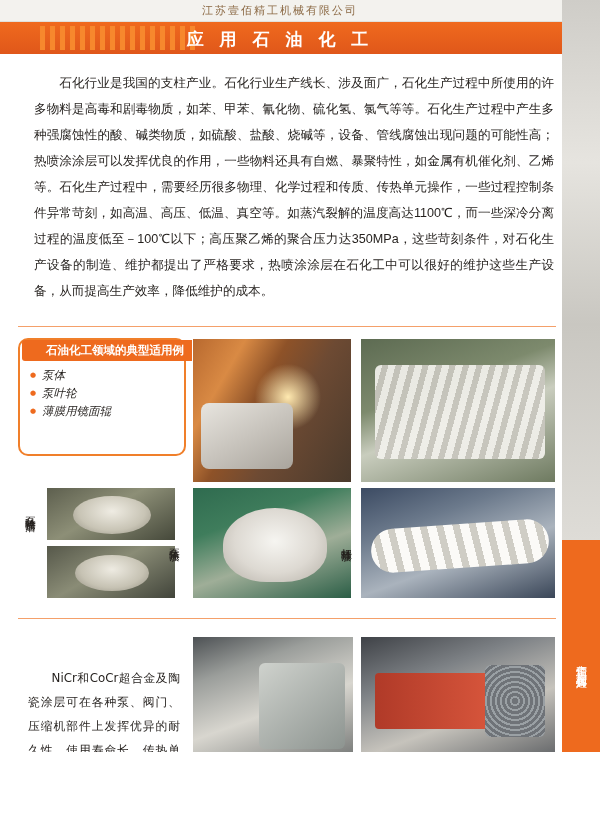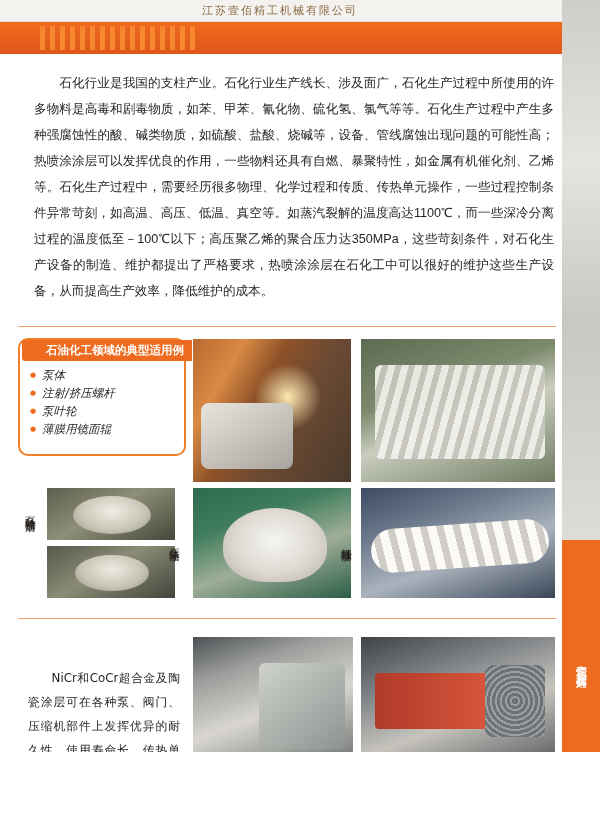--- a/index.html
+++ b/index.html
@@ -309,37 +309,37 @@
 <body>
 
 <div id="page">
 
   <div class="header-photo"></div>
   <div class="header-band"></div>
   <div class="company-name">江苏壹佰精工机械有限公司</div>
 
   <div class="title-band"></div>
   <div class="hatch"></div>
+  <div class="title-band-text">应 用 石 油 化 工</div>
 
   <div class="right-bar">
     <div class="right-bar-photo"></div>
     <div class="right-bar-orange"></div>
     <div class="right-bar-slogan">壹佰精工 与您共创辉煌</div>
     <div class="right-bar-bottom">10</div>
   </div>
 
   <div class="body-text">石化行业是我国的支柱产业。石化行业生产线长、涉及面广，石化生产过程中所使用的许多物料是高毒和剧毒物质，如苯、甲苯、氰化物、硫化氢、氯气等等。石化生产过程中产生多种强腐蚀性的酸、碱类物质，如硫酸、盐酸、烧碱等，设备、管线腐蚀出现问题的可能性高；热喷涂涂层可以发挥优良的作用，一些物料还具有自燃、暴聚特性，如金属有机催化剂、乙烯等。石化生产过程中，需要经历很多物理、化学过程和传质、传热单元操作，一些过程控制条件异常苛刻，如高温、高压、低温、真空等。如蒸汽裂解的温度高达1100℃，而一些深冷分离过程的温度低至－100℃以下；高压聚乙烯的聚合压力达350MPa，这些苛刻条件，对石化生产设备的制造、维护都提出了严格要求，热喷涂涂层在石化工中可以很好的维护这些生产设备，从而提高生产效率，降低维护的成本。</div>
 
   <div class="rule rule-1"></div>
 
   <div class="callout"></div>
   <div class="callout-title">石油化工领域的典型适用例</div>
   <ul class="callout-list">
     <li>泵体</li>
-    <li>注射/挤压螺杆</li>
     <li>泵叶轮</li>
     <li>薄膜用镜面辊</li>
   </ul>
 
   <div class="photo ph-pump-spray"></div>
   <div class="photo ph-screws"></div>
   <div class="photo ph-machine"></div>
   <div class="photo ph-screw-long"></div>
   <div class="photo ph-impeller-a"></div>
   <div class="photo ph-impeller-b"></div>

